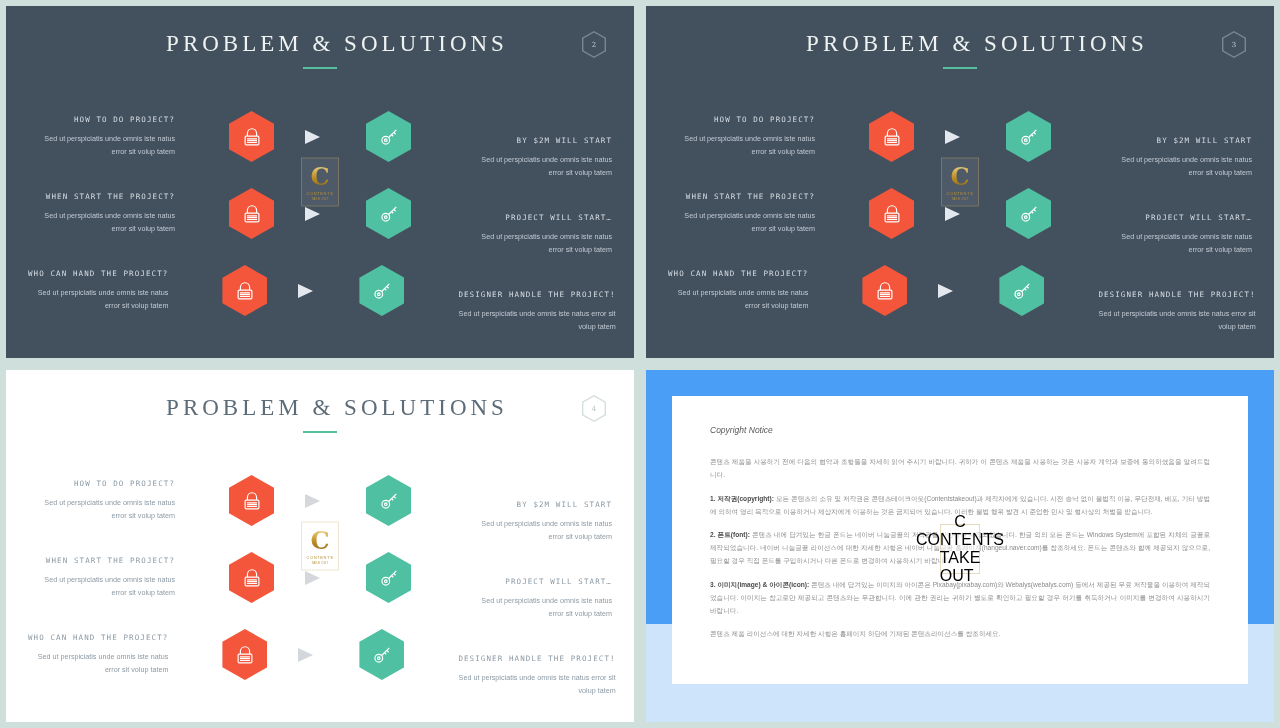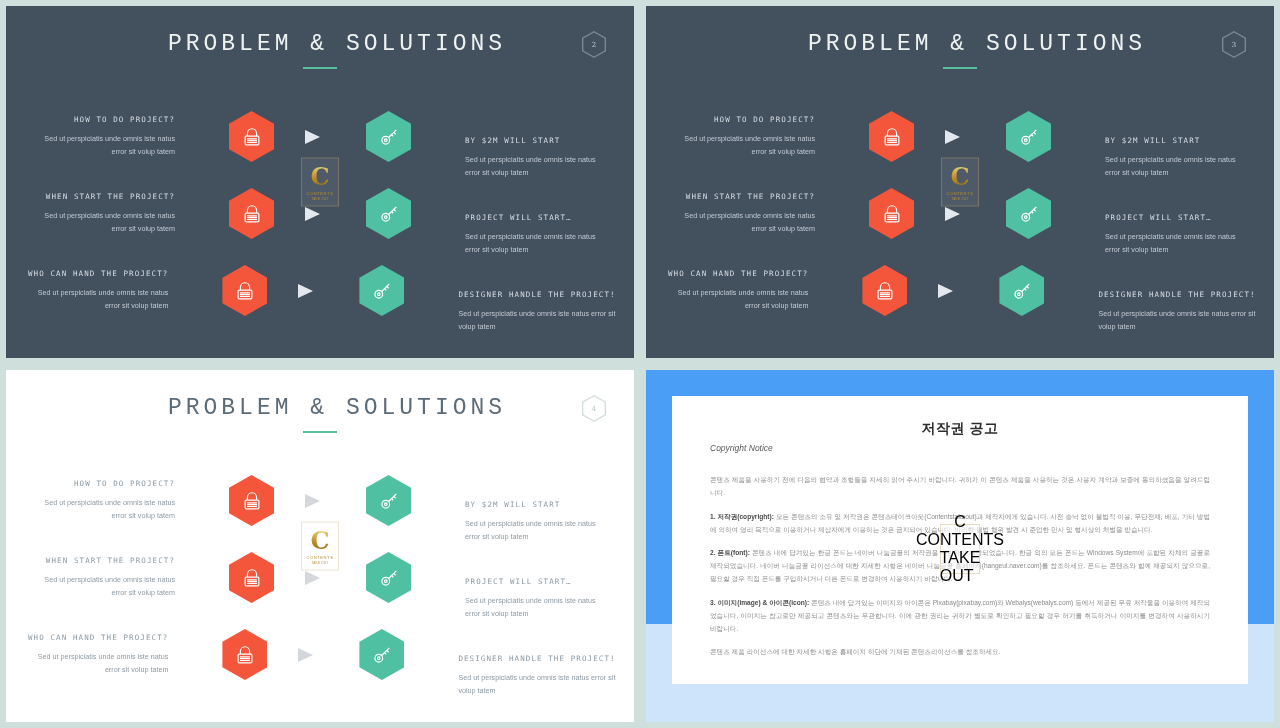--- a/index.html
+++ b/index.html
@@ -28,21 +28,21 @@
     width:100%;height:100%;
     box-sizing:border-box;
     overflow:hidden;
   }
   .dark .slide-inner{ background:#43505e; }
   .light .slide-inner{ background:#ffffff; }
 
   
   .slide-title{
     text-align:center;
-    font-family:Liberation Mono, monospace;
+    font-family:Liberation Serif, serif;
     font-size:23px;
     letter-spacing:4px;
     margin:0;
     padding-top:25px;
     font-weight:400;
     padding-left:34px;
   }
   .dark .slide-title{ color:#eef3f2; }
   .light .slide-title{ color:#5c6b78; }
   .title-rule{
@@ -88,21 +88,21 @@
     display:flex;
     align-items:center;
     height:77px;
     padding:0 22px;
     box-sizing:border-box;
     gap:40px;
   }
 
   .txt{ width:180px; }
   .txt.l{ text-align:right; padding-right:14px; }
-  .txt.r{ text-align:left;  padding-left:14px;margin-top:43px; }
+  .txt.r{ text-align:right;  padding-left:14px;margin-top:43px; }
 
   .item-head{
     font-family:"DejaVu Sans Mono", monospace;
     font-size:7.5px;
     letter-spacing:1.1px;
     margin:0 0 9px 0;
     font-weight:400;
     white-space:nowrap;
   }
   .dark .item-head{ color:#d7dee4; }
@@ -611,21 +611,20 @@
         <div class="wm-t2">TAKE OUT</div>
       </div>
     </div>
   </div>
 
   <div class="slide copy-slide">
     <div class="slide-inner">
       <div class="copy-bg-bottom"></div>
 
       <div class="copy-doc">
-        <h2 class="copy-title">저작권 공고</h2>
         <p class="copy-subtitle">Copyright Notice</p>
 
         <div class="copy-body">
           <p class="copy-p">콘텐츠 제품을 사용하기 전에 다음의 협약과 조항들을 자세히 읽어 주시기 바랍니다. 귀하가 이 콘텐츠 제품을 사용하는 것은 사용자 계약과 보증에 동의하셨음을 알려드립니다.</p>
 
           <p class="copy-p">
             <b>1. 저작권(copyright):</b>
             <span>모든 콘텐츠의 소유 및 저작권은 콘텐츠테이크아웃(Contentstakeout)과 제작자에게 있습니다. 사전 승낙 없이 불법적 이용, 무단전재, 배포, 기타 방법에 의하여 영리 목적으로 이용하거나 제삼자에게 이용하는 것은 금지되어 있습니다. 이러한 불법 행위 발견 시 준엄한 민사 및 형사상의 처벌을 받습니다.</span>
           </p>
 

